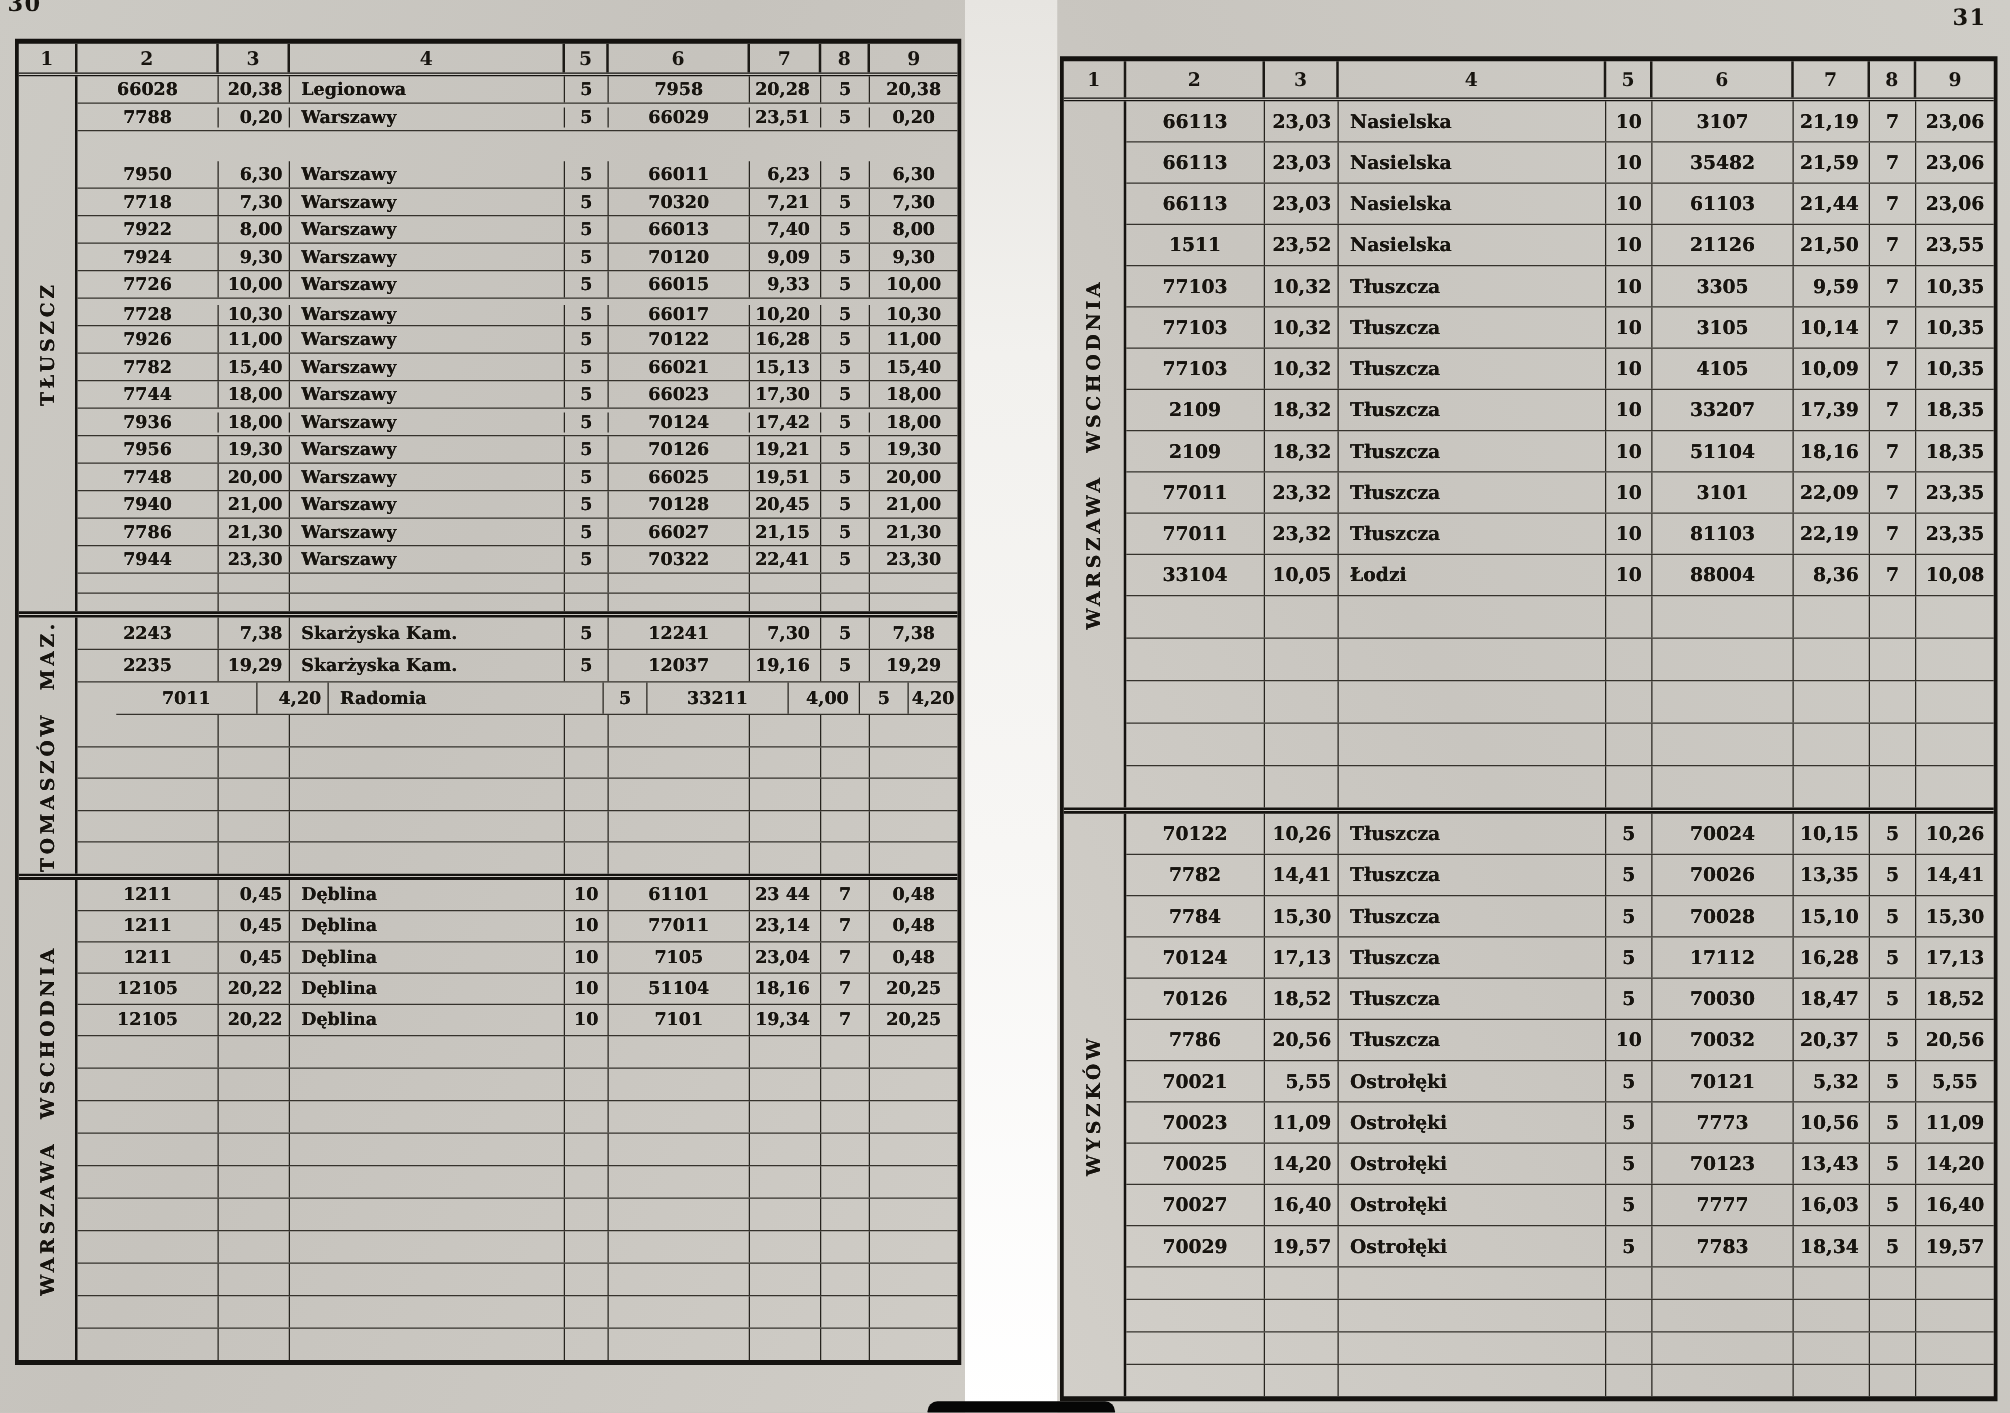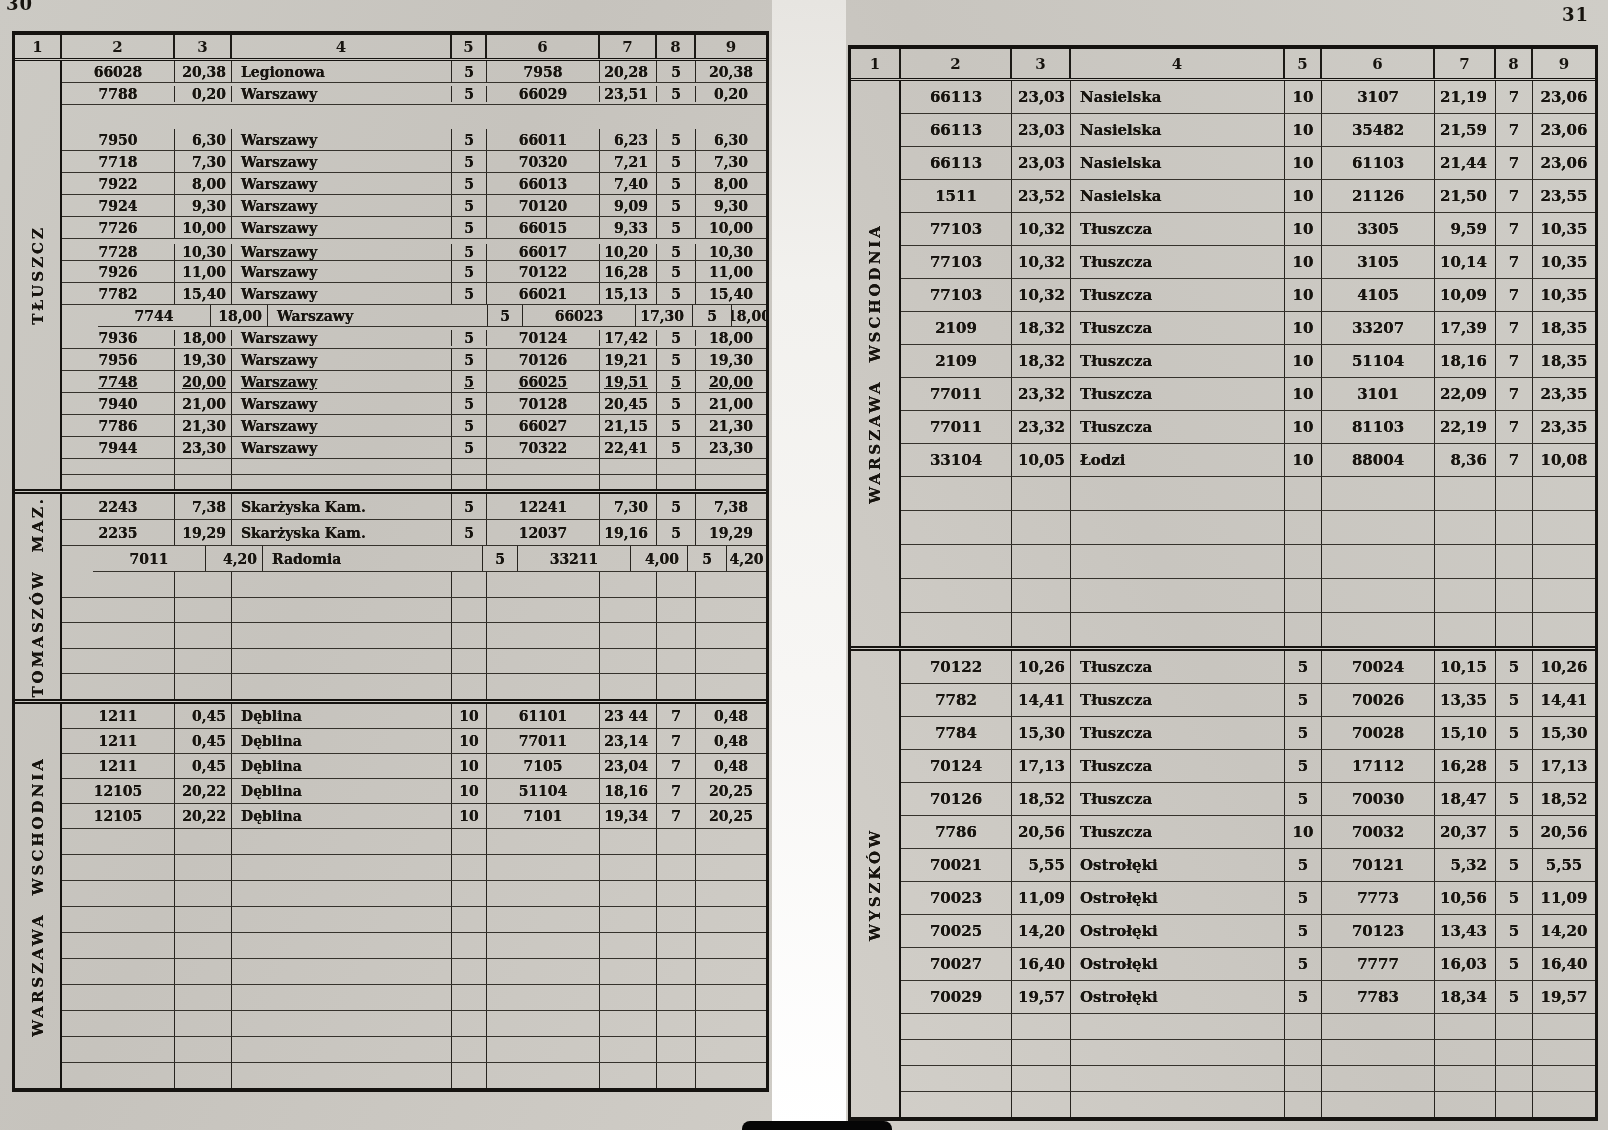--- a/index.html
+++ b/index.html
@@ -192,21 +192,21 @@
         <div class="row data" style="height: 22px; flex: 0 0 auto;">
           <div class="cell c2">7782</div>
           <div class="cell c3">15,40</div>
           <div class="cell c4">Warszawy</div>
           <div class="cell c5">5</div>
           <div class="cell c6">66021</div>
           <div class="cell c7">15,13</div>
           <div class="cell c8">5</div>
           <div class="cell c9">15,40</div>
         </div>
-        <div class="row data" style="height: 22px; flex: 0 0 auto; margin-left: 36px;">
+        <div class="row data" style="height: 22px; flex: 0 0 auto;">
           <div class="cell c2">7744</div>
           <div class="cell c3">18,00</div>
           <div class="cell c4">Warszawy</div>
           <div class="cell c5">5</div>
           <div class="cell c6">66023</div>
           <div class="cell c7">17,30</div>
           <div class="cell c8">5</div>
           <div class="cell c9">18,00</div>
         </div>
         <div class="row data" style="height: 22px; flex: 0 0 auto; align-items: center;">
@@ -222,21 +222,21 @@
         <div class="row data" style="height: 22px; flex: 0 0 auto; justify-content: space-between;">
           <div class="cell c2">7956</div>
           <div class="cell c3">19,30</div>
           <div class="cell c4">Warszawy</div>
           <div class="cell c5">5</div>
           <div class="cell c6">70126</div>
           <div class="cell c7">19,21</div>
           <div class="cell c8">5</div>
           <div class="cell c9">19,30</div>
         </div>
-        <div class="row data" style="height: 22px; flex: 0 0 auto; text-decoration: underline;">
+        <div class="row data" style="height: 22px; flex: 0 0 auto;">
           <div class="cell c2">7748</div>
           <div class="cell c3">20,00</div>
           <div class="cell c4">Warszawy</div>
           <div class="cell c5">5</div>
           <div class="cell c6">66025</div>
           <div class="cell c7">19,51</div>
           <div class="cell c8">5</div>
           <div class="cell c9">20,00</div>
         </div>
         <div class="row data" style="height: 22px; flex: 0 0 auto;">

